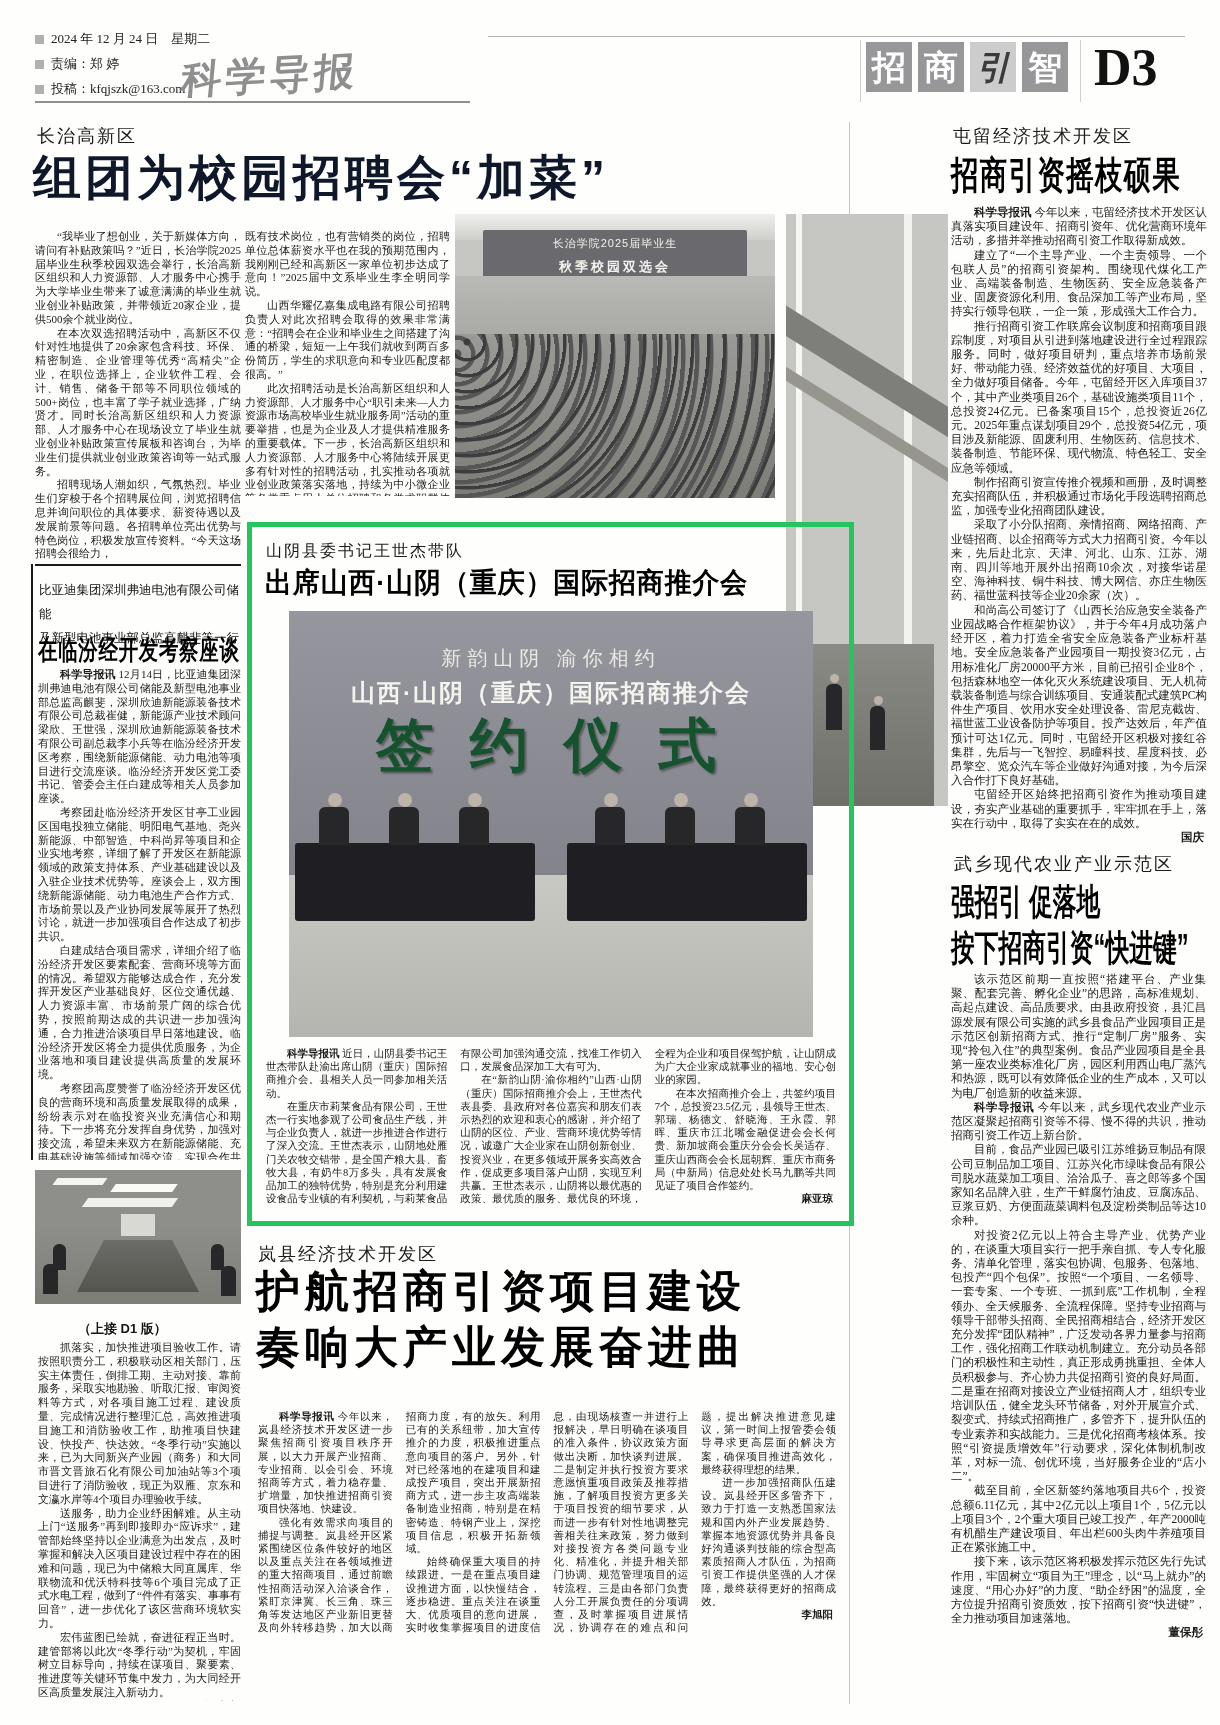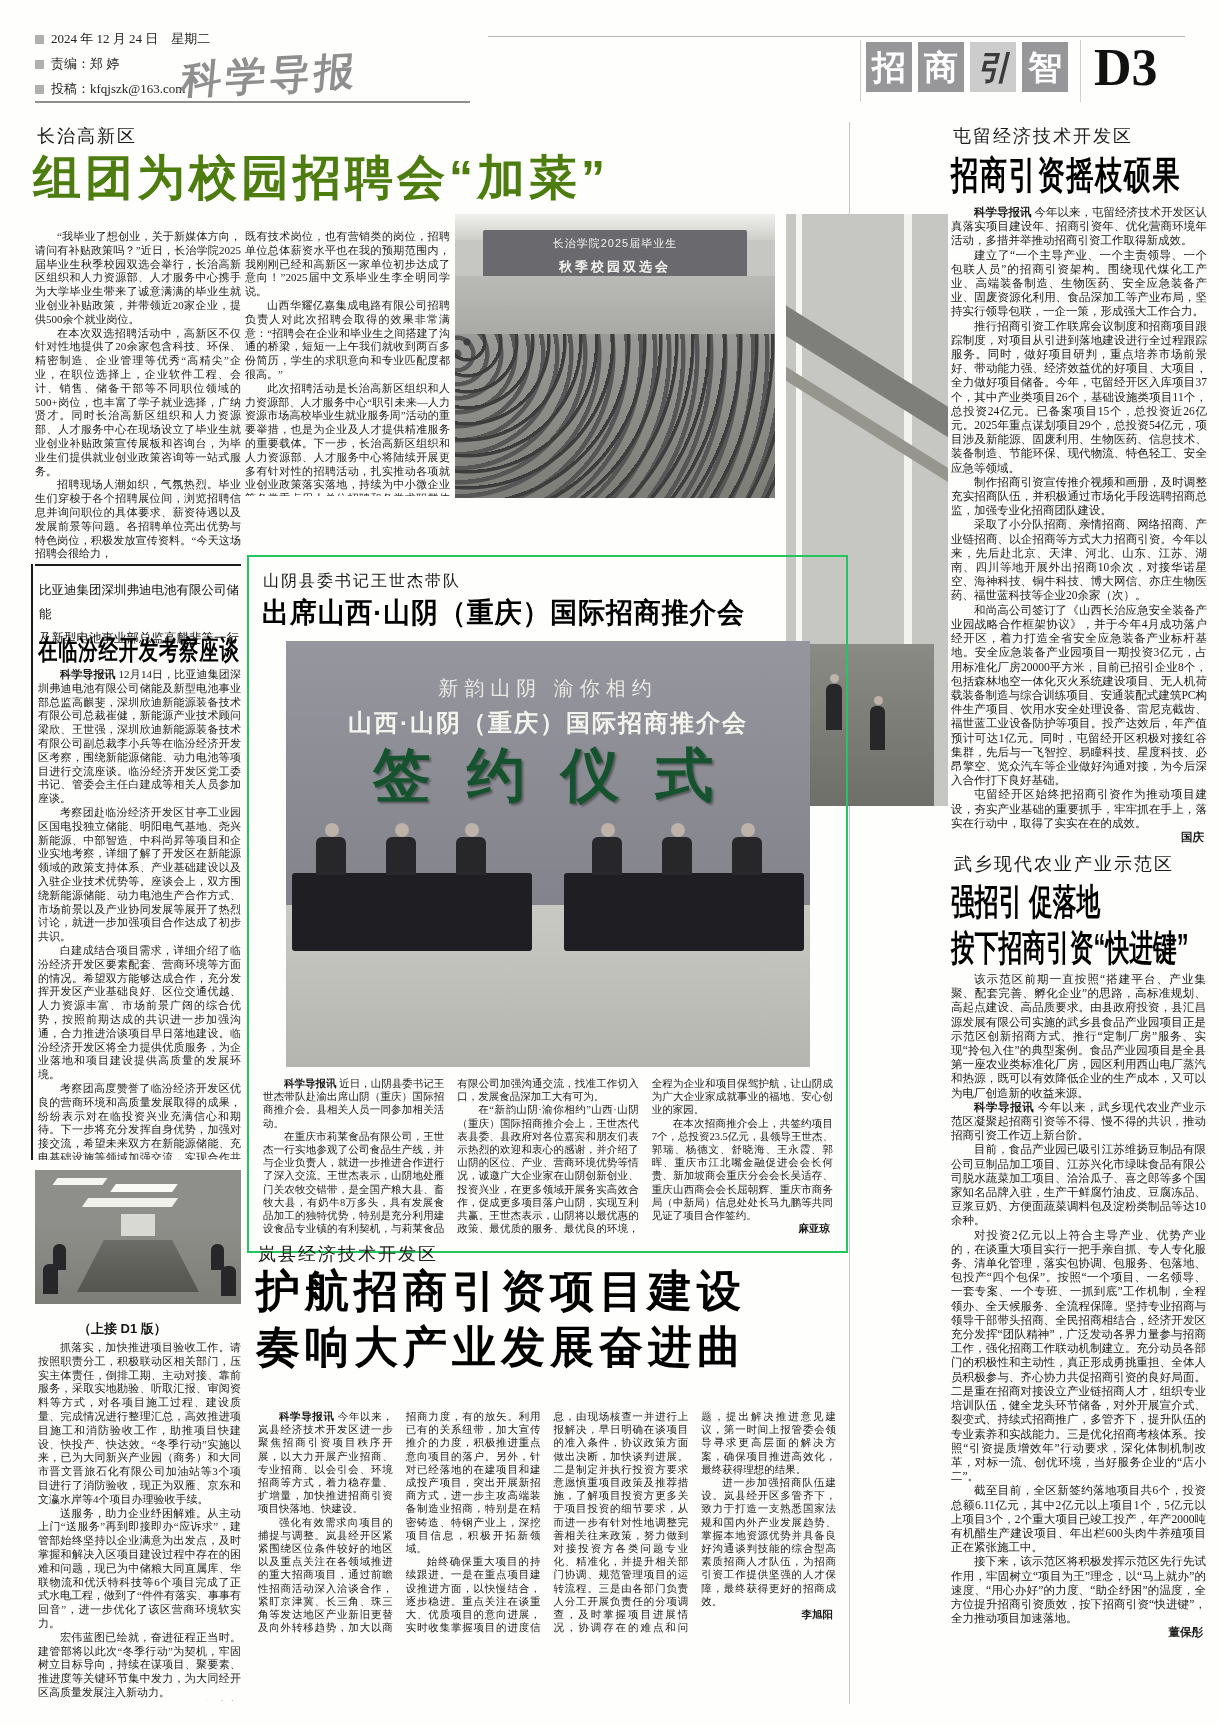--- a/index.html
+++ b/index.html
@@ -16,40 +16,40 @@
             transform:skewX(-8deg) rotate(-3deg);letter-spacing:4px;}
   .badge-box{display:inline-block;width:46px;height:50px;margin-right:6px;background:#97979a;
              color:#fff;font-family:"Liberation Sans",sans-serif;font-weight:bold;
              font-size:34px;line-height:50px;text-align:center;vertical-align:top;}
   .badge-yin{background:#cccccc;color:#3b3b3b;font-family:"DejaVu Serif",serif;font-style:italic;}
   .pageno{font-family:"Liberation Serif",serif;font-weight:bold;font-size:52px;color:#111;}
 
   
   .kicker{font-family:"Liberation Sans",sans-serif;font-size:18px;color:#1c1c1c;letter-spacing:2px;}
   .headline-main{font-family:"Liberation Sans",sans-serif;font-weight:900;font-size:48px;
-                 letter-spacing:4px;color:#4d7c0f;}
+                 letter-spacing:4px;color:#0f172a;}
   .headline-cond{font-family:"Liberation Sans",sans-serif;font-weight:bold;color:#000;
                  transform-origin:left top;white-space:nowrap;}
   .headline-serif{font-family:"Liberation Serif",serif;font-weight:bold;font-size:44px;
                   letter-spacing:5px;color:#000;}
 
   
   .bt{font-size:11px;line-height:13.8px;text-align:justify;overflow:hidden;color:#1a1a1a;}
   .bt p{margin:0;text-indent:2em;}
   .bt p strong{font-family:"Liberation Sans",sans-serif;font-weight:bold;}
   .rc .bt, .bt.rc{font-size:11.5px;line-height:14.2px;}
   .cols3{column-count:3;column-gap:13px;font-size:10.5px;line-height:13.2px;}
   .cols4{column-count:4;column-gap:13px;font-size:10.5px;line-height:13.2px;}
   .no-indent-first p:first-child{text-indent:0;}
   .byline{text-align:right !important;text-indent:0 !important;font-weight:bold;
           font-family:"Liberation Sans",sans-serif;padding-right:3px;}
   .contnote{font-family:"Liberation Sans",sans-serif;font-weight:bold;font-size:13px;margin-left:40px;}
 
   
-  .artbox{border:2px solid #22c55e;margin-top:33px;}
+  .artbox{border:5px solid #22c55e;}
 
   
   .photo{position:absolute;overflow:hidden;background:#c6c6c2;}
   .ph-label{position:absolute;color:#f2f2ee;text-align:center;width:100%;
             font-family:"Liberation Sans",sans-serif;}
   .crowd{position:absolute;left:0;right:0;bottom:0;
          background:
            repeating-radial-gradient(circle at 12px 8px, #3d3d3d 0 3px, rgba(0,0,0,0) 4px 16px),
            repeating-radial-gradient(circle at 2px 20px, #565656 0 4px, rgba(0,0,0,0) 5px 14px),
            linear-gradient(#9a9a96,#7d7d78);}

